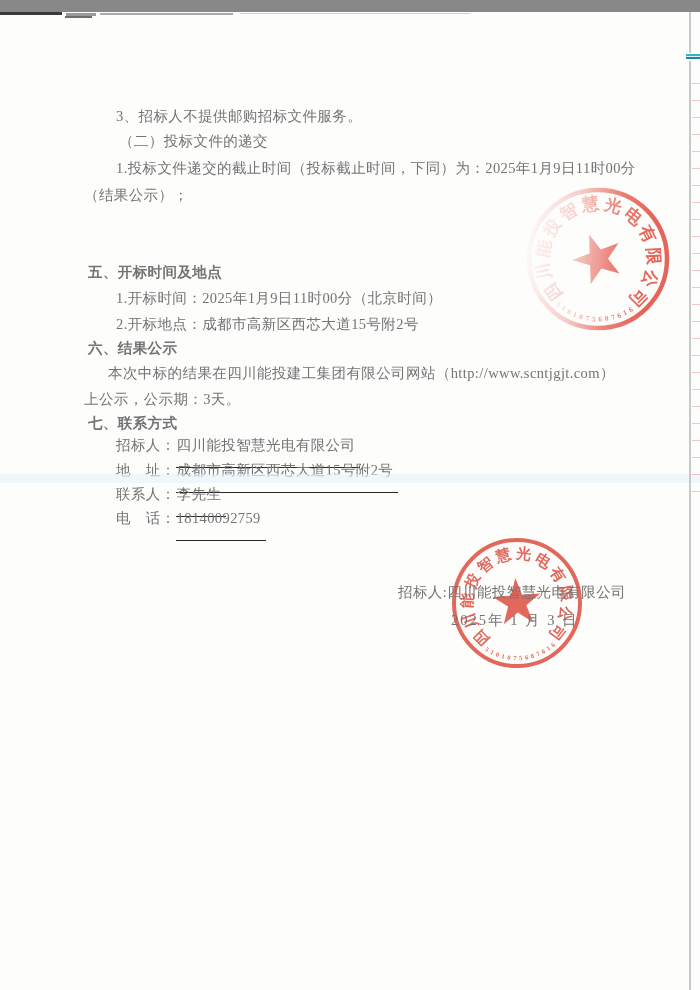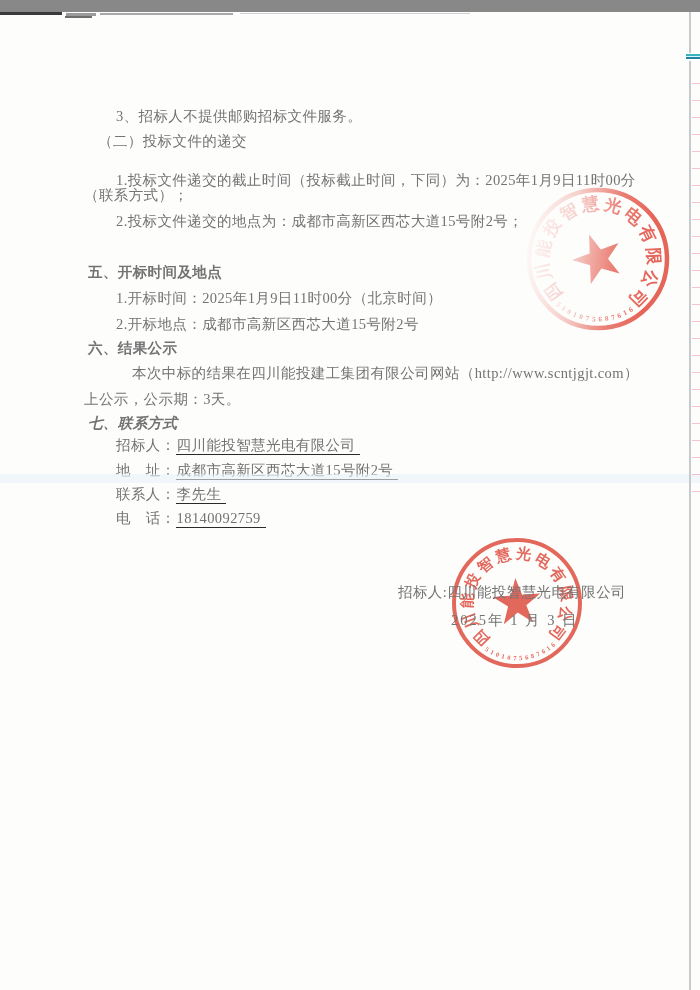--- a/index.html
+++ b/index.html
@@ -6,38 +6,38 @@
   .page{
     position:relative;width:700px;height:990px;margin:12px auto;
     background:#fdfdfc;overflow:hidden;
     font-family:"Liberation Serif","DejaVu Serif",serif;
     color:#737373;
   }
   
   .tline{position:absolute;font-size:14.5px;line-height:17px;letter-spacing:.4px;white-space:nowrap;}
   .bold{font-weight:700;}
   .ln-provision3 {top:96px;  left:116px;}
-  .ln-sec2sub    {top:121px; left:98px;}
-  .ln-deadline1  {top:160px; left:116px;}
+  .ln-sec2sub    {top:121px; left:119px;}
+  .ln-deadline1  {top:148px; left:116px;}
   .ln-deadline2  {top:175px; left:84px;}
   .ln-submitpl   {top:201px; left:116px;}
   .ln-late       {top:227px; left:116px;}
   .ln-sec5       {top:252px; left:88px;text-align:right;}
   .ln-opentime   {top:278px; left:116px;}
   .ln-openplace  {top:304px; left:116px;}
   .ln-sec6       {top:328px; left:88px;}
-  .ln-result1    {top:353px; left:132px;}
+  .ln-result1    {top:353px; left:108px;}
   .ln-result2    {top:379px; left:84px;text-align:center;}
-  .ln-sec7       {top:403px; left:88px;font-style:italic;}
+  .ln-sec7       {top:403px; left:88px;}
   .ln-contact0   {top:425px; left:116px;}
   .ln-contact1   {top:450px; left:116px;}
   .ln-contact2   {top:474px; left:116px;}
   .ln-contact3   {top:498px; left:116px;}
   .contact-label{display:inline-block;min-width:57px;font-family:Liberation Serif, serif;}
-  .uval{border-bottom:1px solid #2a2a2a;padding:0 5px 1px 1px;}
+  .uval{border-bottom:1px solid #2a2a2a;padding:0 5px 14px 1px;}
   .ln-sigbidder  {top:572px; left:398px; z-index:6;}
   .ln-sigdate    {top:600px; left:451px; z-index:6; letter-spacing:2px;}
   
   .seal{position:absolute;width:200px;height:200px;pointer-events:none;}
   .seal-top{
     left:498px;top:147px;opacity:.92;z-index:4;
     -webkit-mask-image:linear-gradient(97deg,rgba(0,0,0,0) 16%,rgba(0,0,0,.30) 38%,rgba(0,0,0,.85) 58%,#000 72%);
     mask-image:linear-gradient(97deg,rgba(0,0,0,0) 16%,rgba(0,0,0,.30) 38%,rgba(0,0,0,.85) 58%,#000 72%);
   }
   .seal-bottom{left:417px;top:491px;opacity:.83;z-index:5;}
@@ -71,22 +71,21 @@
   <div class="artifact top-edge-e"></div>
   <div class="artifact paper-edge"></div>
   <div class="artifact right-strip"></div>
   <div class="artifact teal-mark"></div>
   <div class="artifact fade-band"></div>
   <div class="artifact bottom-strip"></div>
 
   <div class="tline ln-provision3">3、招标人不提供邮购招标文件服务。</div>
   <div class="tline ln-sec2sub">（二）投标文件的递交</div>
   <div class="tline ln-deadline1">1.投标文件递交的截止时间（投标截止时间，下同）为：2025年1月9日11时00分</div>
-  <div class="tline ln-deadline2">（联系方式）；</div>
-  <div class="tline ln-submitpl">2.投标文件递交的地点为：成都市高新区西芯大道15号附2号；</div>
+  <div class="tline ln-deadline2">（结果公示）；</div>
   <div class="tline ln-sec5 bold">五、开标时间及地点</div>
   <div class="tline ln-opentime">1.开标时间：2025年1月9日11时00分（北京时间）</div>
   <div class="tline ln-openplace">2.开标地点：成都市高新区西芯大道15号附2号</div>
   <div class="tline ln-sec6 bold">六、结果公示</div>
   <div class="tline ln-result1">本次中标的结果在四川能投建工集团有限公司网站（http://www.scntjgjt.com）</div>
   <div class="tline ln-result2">上公示，公示期：3天。</div>
   <div class="tline ln-sec7 bold">七、联系方式</div>
 
   <div class="tline ln-contact0">
     <span class="contact-label">招标人：</span><span class="uval">四川能投智慧光电有限公司</span>

